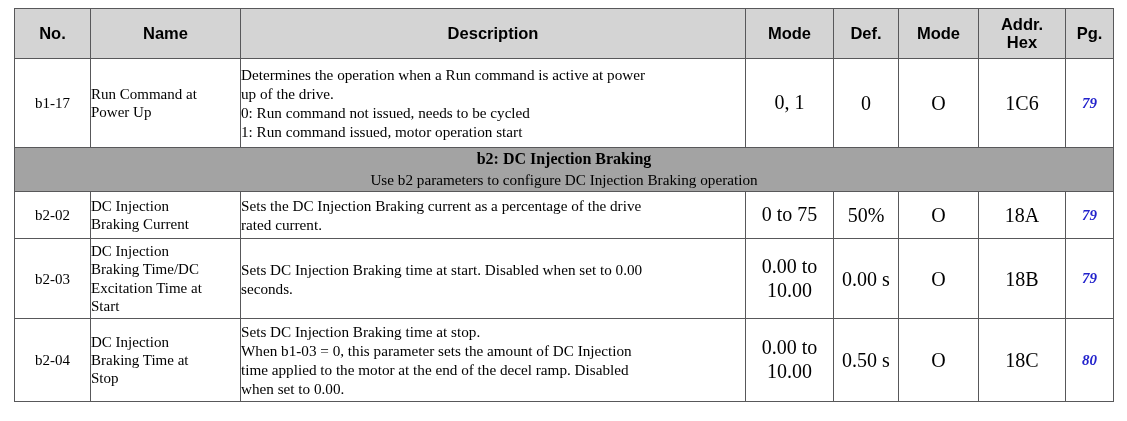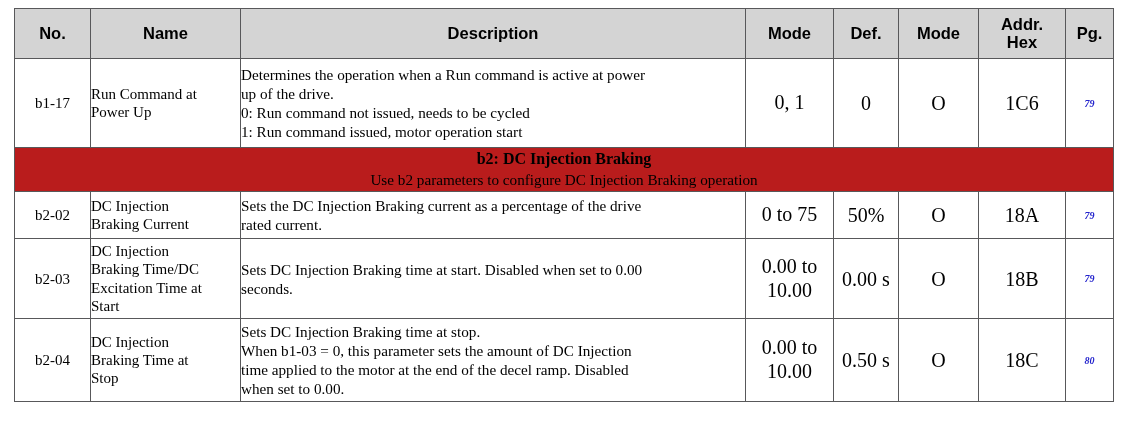--- a/index.html
+++ b/index.html
@@ -84,35 +84,35 @@
   td.c-range,
   td.c-def,
   td.c-mode,
   td.c-addr {
     text-align: center;
     font-size: 20px;
     line-height: 1.2;
   }
   td.c-pg {
     text-align: center;
-    font-size: 10px;
+    font-size: 15px;
     font-weight: bold;
     font-style: italic;
     color: #2222cc;
   }
 
   .desc-line { display: block; white-space: nowrap; }
   .name-line { display: block; }
   .range-line { display: block; line-height: 1.18; }
 
   
   td.section-band {
     text-align: center;
     padding: 5px 4px 6px 4px;
-    background: #b91c1c;
+    background: #a3a3a3;
   }
   .section-title {
     display: block;
     font-weight: bold;
     font-size: 16px;
     line-height: 1.3;
   }
   .section-sub {
     display: block;
     font-size: 15.2px;

